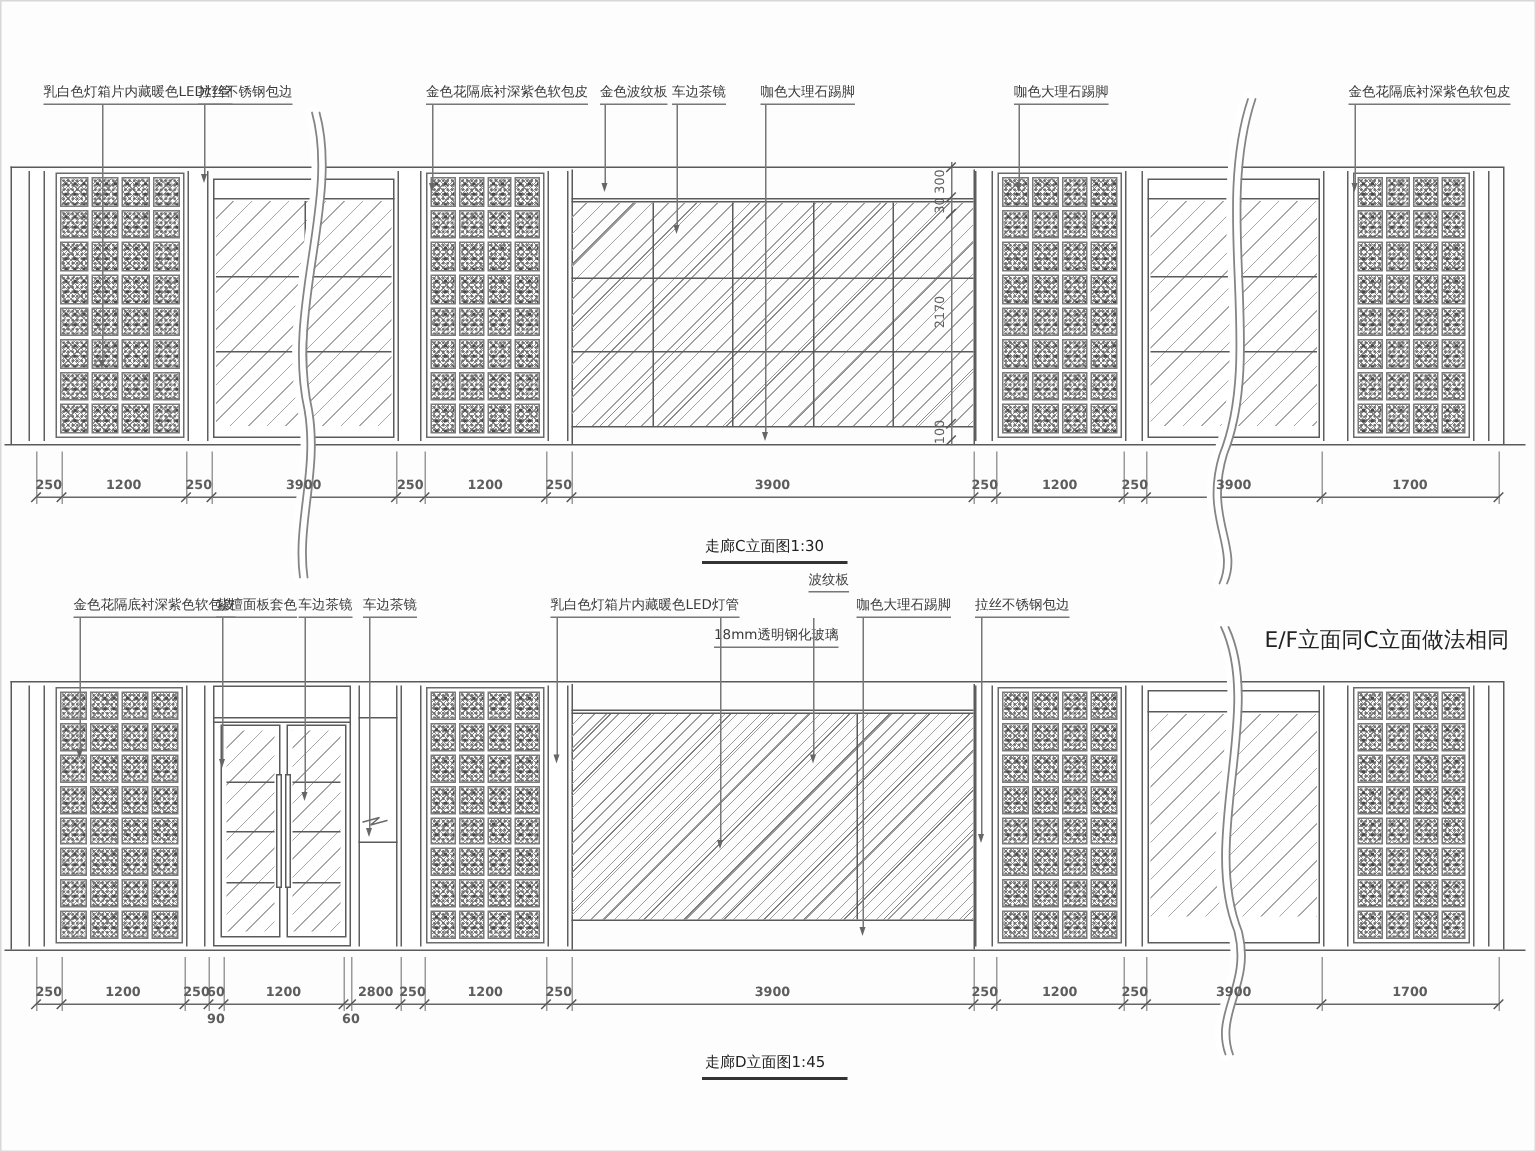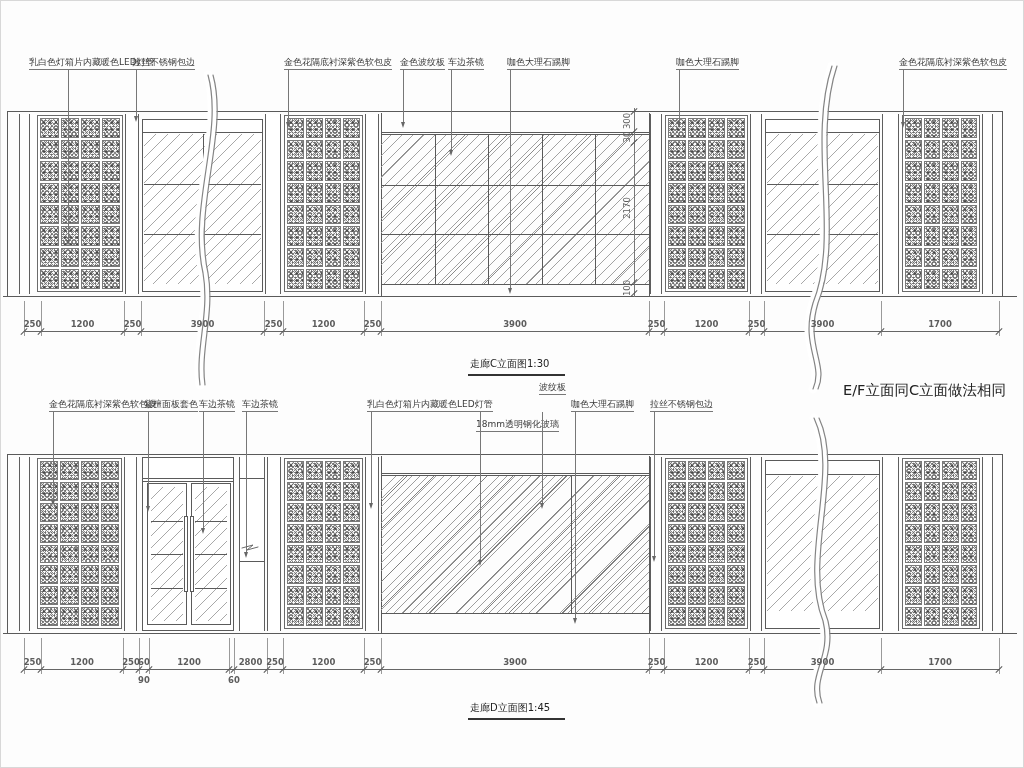--- a/index.html
+++ b/index.html
@@ -55,21 +55,21 @@
       <path d="M831,65 C806,140 839,235 812,302 C799,345 823,363 812,388" transform="translate(5,0)" stroke="#858585" stroke-width="1.2"></path>
       <path d="M813,417 C839,472 797,558 822,620 C831,656 806,674 816,702" stroke="#ffffff" stroke-width="9"></path>
       <path d="M813,417 C839,472 797,558 822,620 C831,656 806,674 816,702" stroke="#858585" stroke-width="1.2"></path>
       <path d="M813,417 C839,472 797,558 822,620 C831,656 806,674 816,702" transform="translate(5,0)" stroke="#858585" stroke-width="1.2"></path>
       <path d="M241,547 L252,544 L246,549 L257,546" stroke="#6a6a6a" stroke-width="1"></path>
     </g>
   </svg>
 
   <div class="title" id="title-0" style="left: 469px; top: 356px;">走廊C立面图1:30</div>
   <div class="title" id="title-1" style="left: 469px; top: 700px;">走廊D立面图1:45</div>
-  <div class="note" id="note" style="left: 842px; top: 380px;">E/F立面同C立面做法相同</div>
+  <div class="note" id="note" style="left: 842px; top: 416px;">E/F立面同C立面做法相同</div>
 <div class="abs" style="left: 6px; top: 110px; width: 995px; height: 1px; background: rgb(90, 90, 90);"></div>
     <div class="abs" style="left: 2px; top: 295px; width: 1014px; height: 1.2px; background: rgb(90, 90, 90);"></div>
     <div class="abs" style="left: 6px; top: 110px; width: 1px; height: 185px; background: rgb(90, 90, 90);"></div>
     <div class="abs" style="left: 1001px; top: 110px; width: 1px; height: 185px; background: rgb(90, 90, 90);"></div>
     <div class="sides" style="left: 18px; top: 113px; width: 11px; height: 180px;"></div>
     <div class="lat" style="left: 36px; top: 114px; width: 86px; height: 177px;">
       <div class="latgrid" style="grid-template-columns: repeat(4, 1fr); grid-template-rows: repeat(8, 1fr);">
         <div class="tile"></div>
         <div class="tile"></div>
         <div class="tile"></div>

